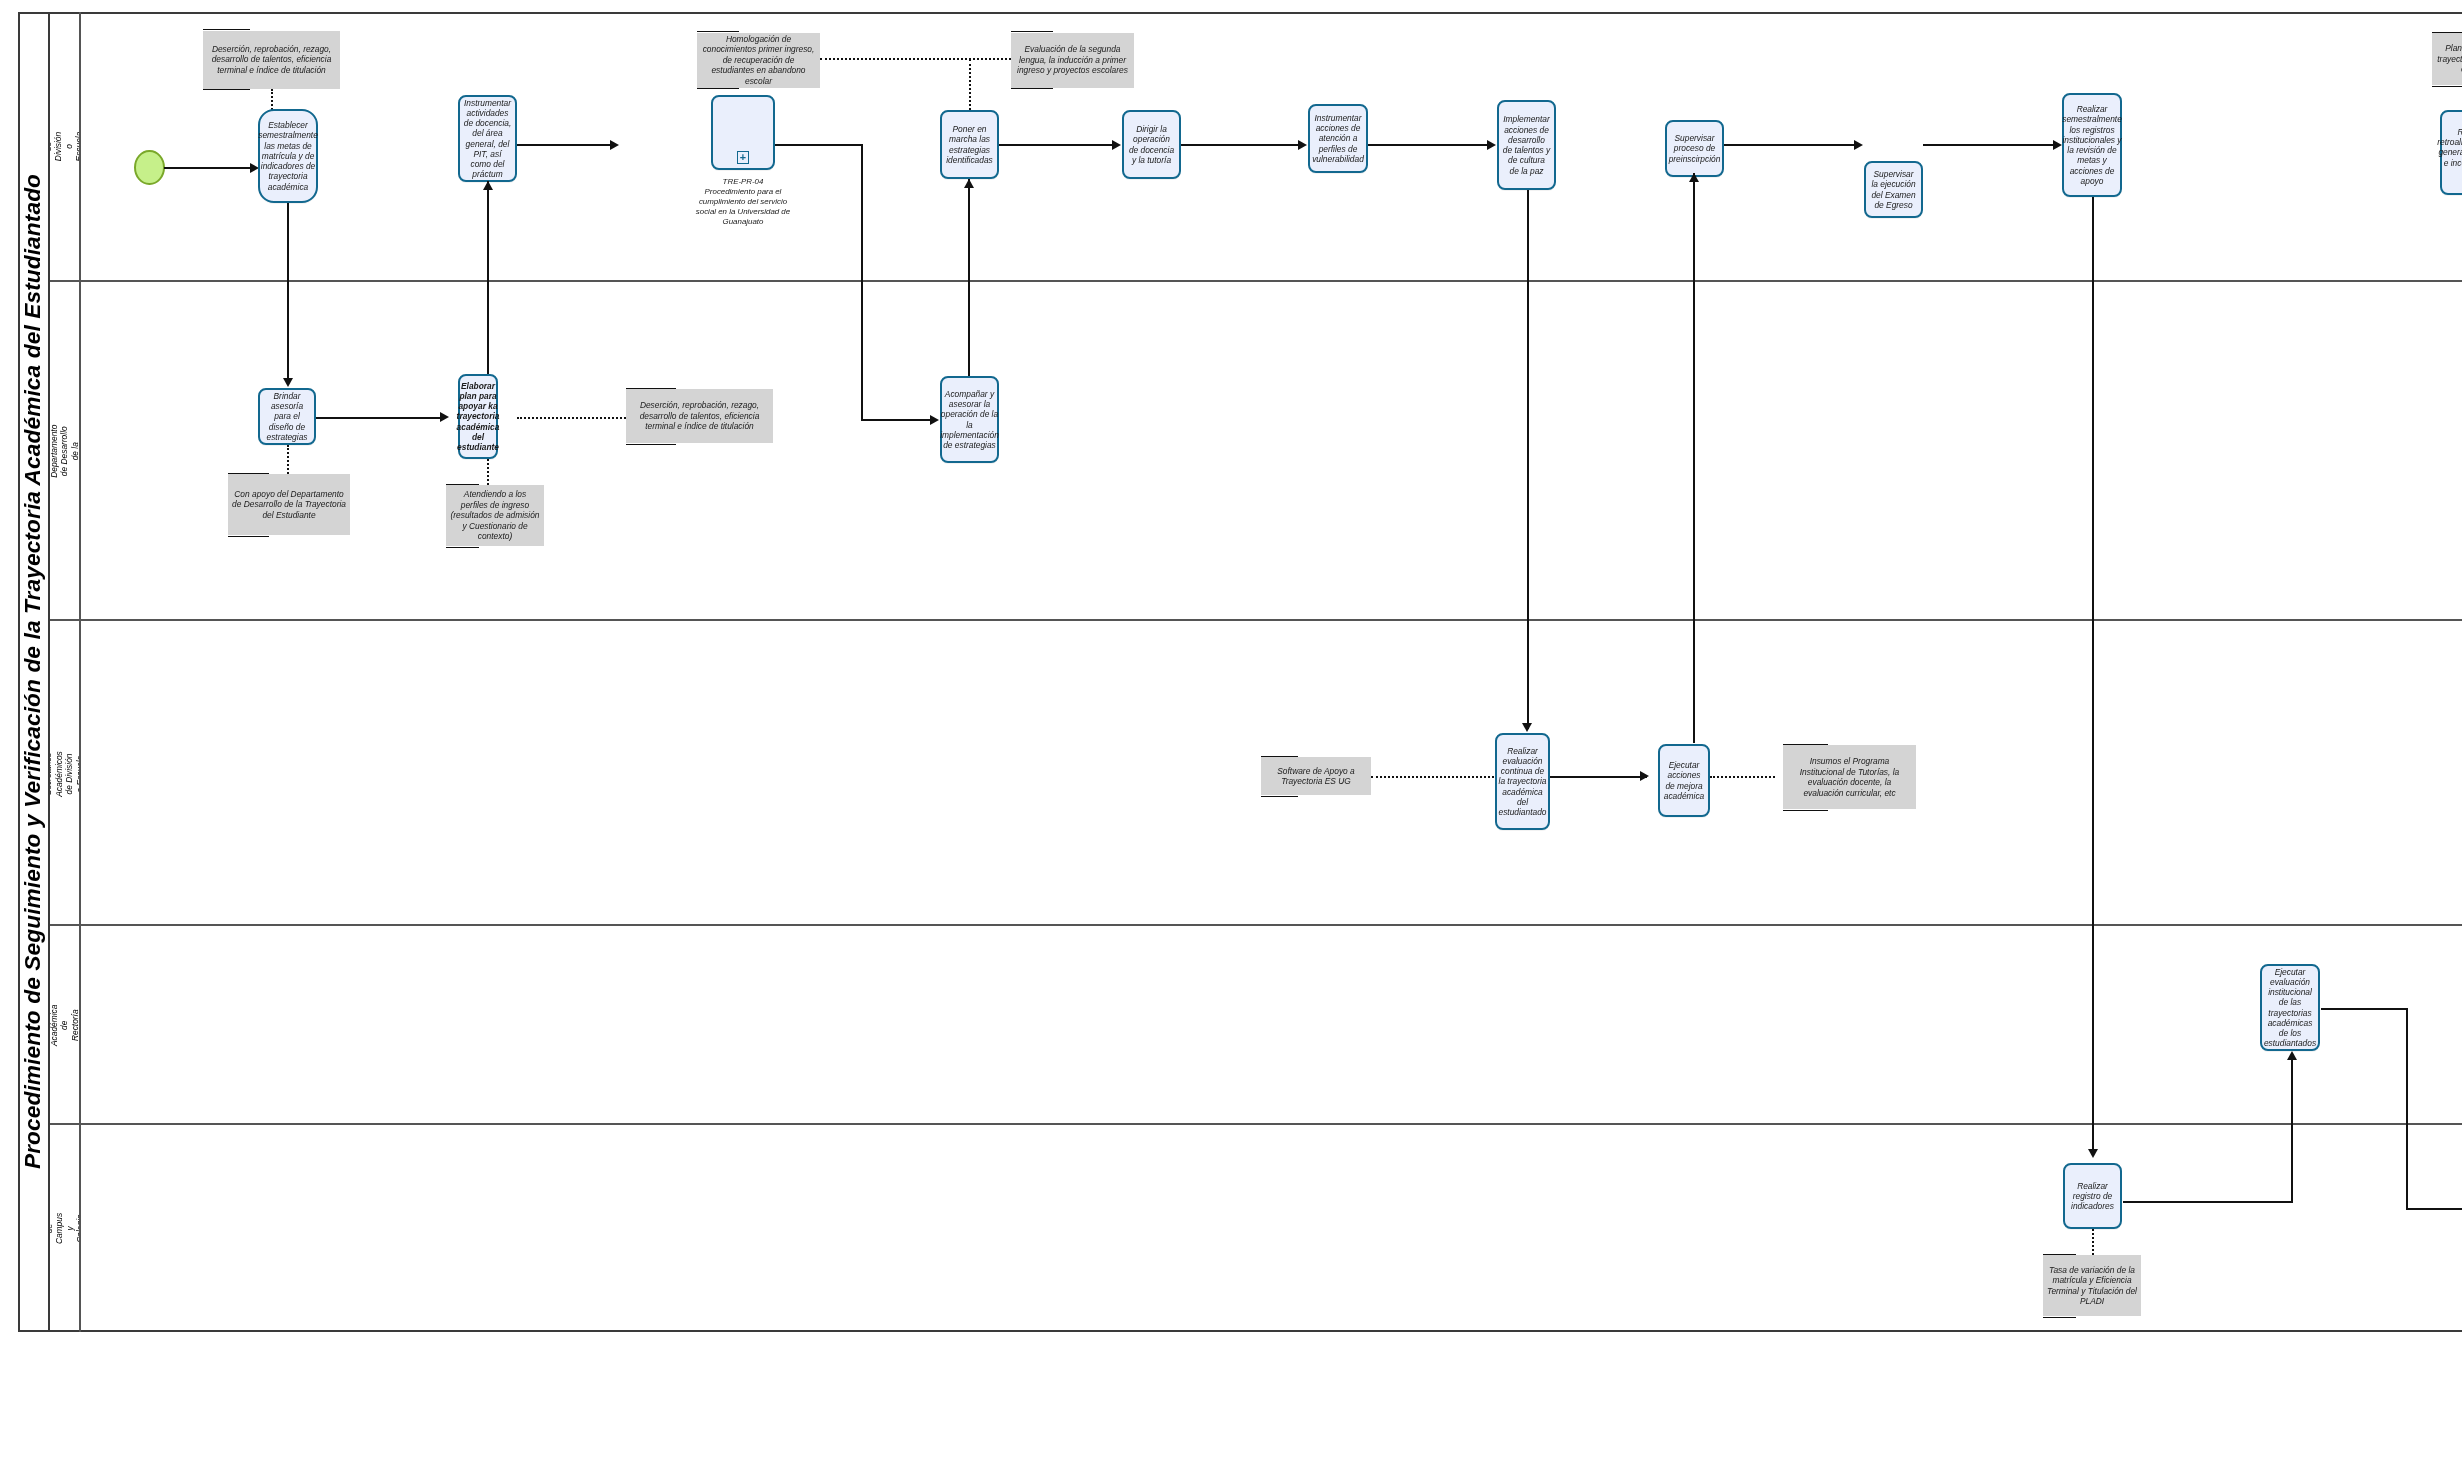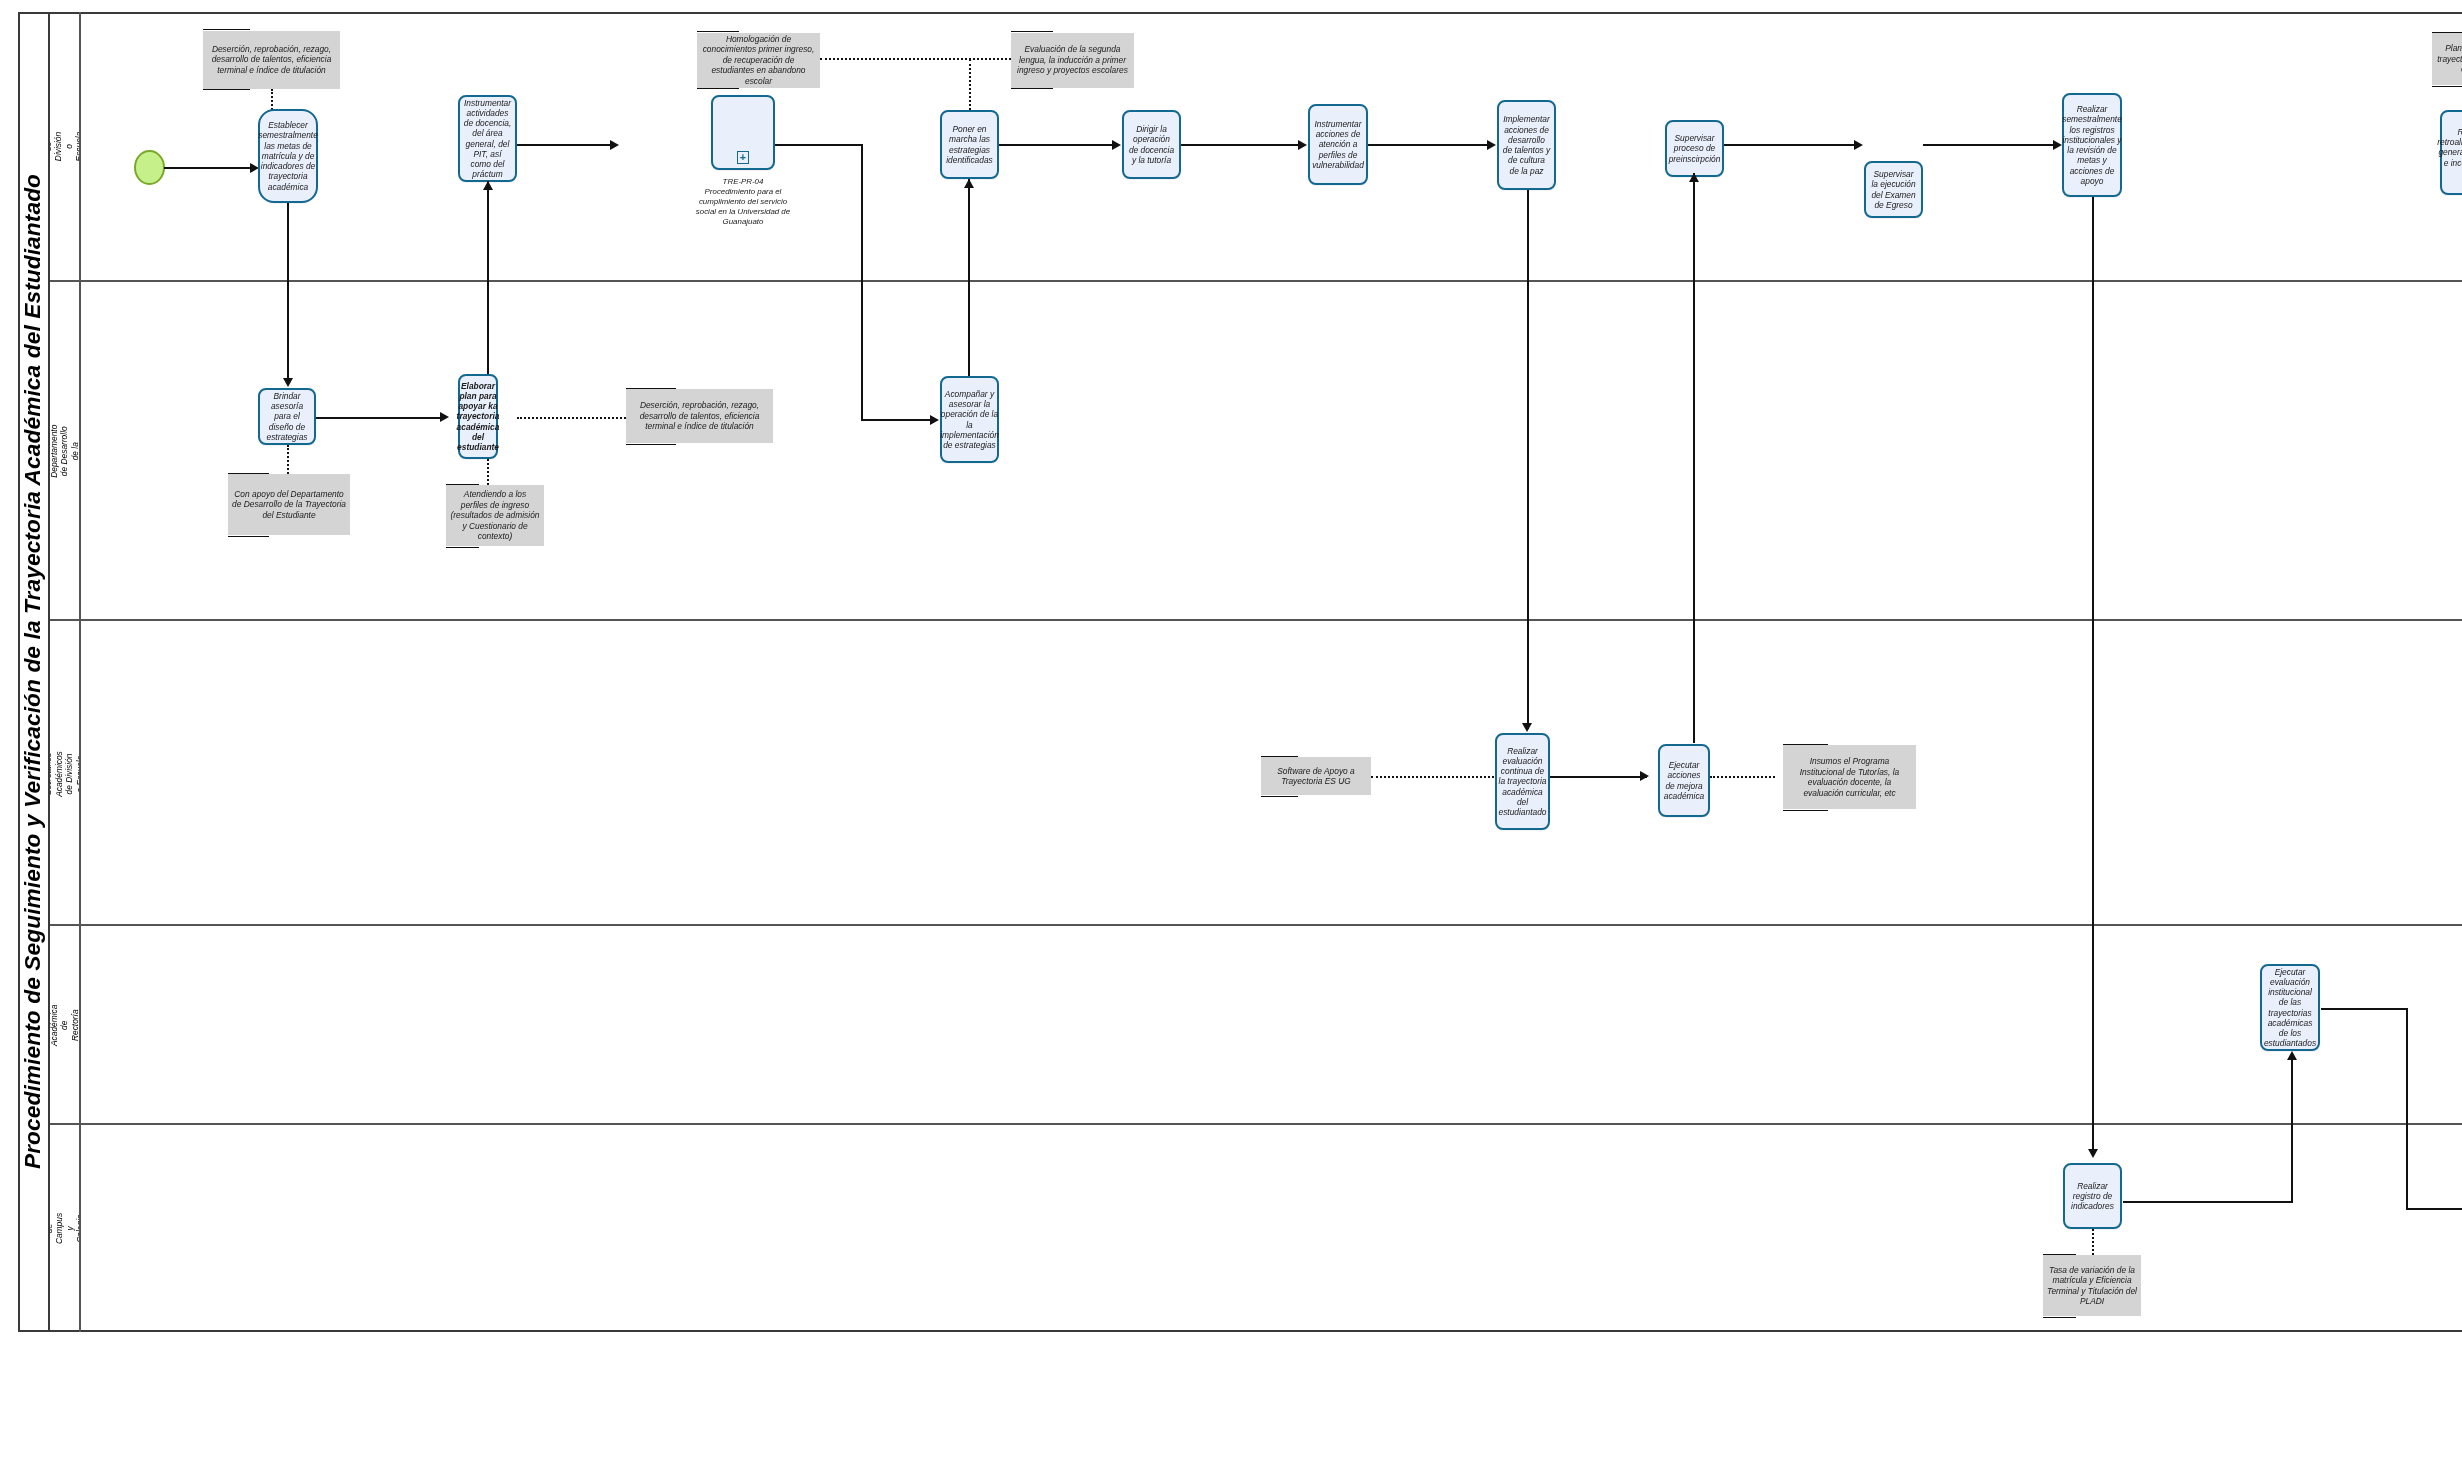--- a/index.html
+++ b/index.html
@@ -176,21 +176,21 @@
   <div class="ln h" style="left:999px;top:144px;width:119px;"></div>
   <div class="arr r" style="left:1112px;top:140px;"></div>
 
   <div class="task" style="left:1122px;top:110px;width:59px;height:69px;">
     <span>Dirigir la operación de docencia y la tutoría</span>
   </div>
 
   <div class="ln h" style="left:1181px;top:144px;width:123px;"></div>
   <div class="arr r" style="left:1298px;top:140px;"></div>
 
-  <div class="task" style="left:1308px;top:104px;width:60px;height:81px;">
+  <div class="task" style="left:1308px;top:104px;width:60px;height:69px;">
     <span>Instrumentar acciones de atención a perfiles de vulnerabilidad</span>
   </div>
 
   <div class="ln h" style="left:1368px;top:144px;width:125px;"></div>
   <div class="arr r" style="left:1487px;top:140px;"></div>
 
   <div class="task" style="left:1497px;top:100px;width:59px;height:90px;">
     <span>Implementar acciones de desarrollo de talentos y de cultura de la paz</span>
   </div>
 

